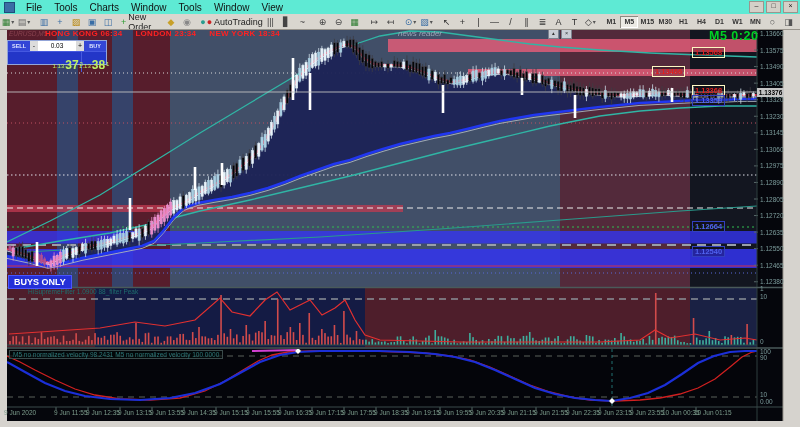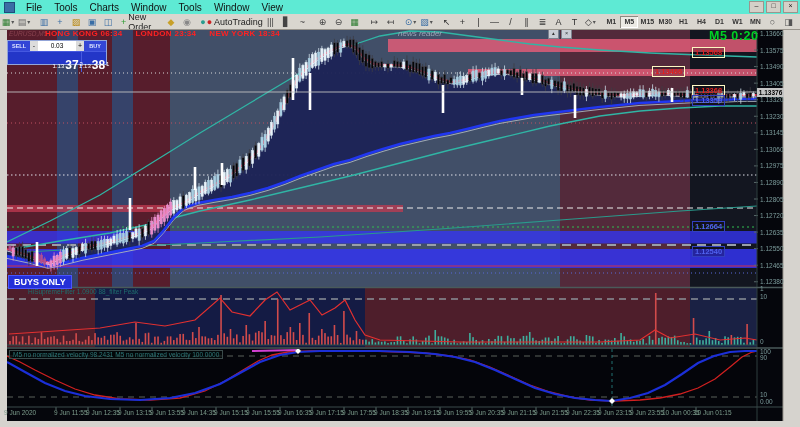--- a/index.html
+++ b/index.html
@@ -46,21 +46,21 @@
   #mid-label{left:28px;top:288px;font-size:6.5px;color:#1e6e6e;}
   #osc-label{left:9px;top:350px;font-size:6.5px;color:#2e7a7a;border:1px solid #3a4a4a;
              background:rgba(4,8,8,.6);padding:0 3px;white-space:nowrap;}
   
   #tpanel{left:7px;top:40px;width:98px;height:23px;background:#2336c8;border:1px solid #93a5d8;z-index:4;}
   #tp-row1{display:flex;height:10px;border-bottom:1px solid #4558e0;}
   .tp-side{width:22px;background:#3346d6;color:#dfe6ff;font-size:5.5px;font-weight:bold;
            display:flex;align-items:center;justify-content:center;}
   .tp-step{width:8px;background:#dcdcdc;color:#000;font-size:7px;line-height:9px;text-align:center;}
   #tp-vol{flex:1;background:#fff;color:#000;font-size:6.5px;text-align:center;line-height:10px;}
-  #tp-row2{display:flex;height:20px;color:#ffffff;padding-left:47px;}
+  #tp-row2{display:flex;height:20px;color:#bef264;padding-left:47px;}
   .tp-price{width:50%;display:flex;align-items:flex-end;justify-content:center;gap:1px;padding-bottom:1px;}
   .tp-price:first-child{border-right:1px solid #4558e0;}
   .tp-sm{font-size:6px;line-height:10px;}
   .tp-bg{font-size:12px;font-weight:bold;line-height:11px;}
   .tp-sup{font-size:6px;line-height:14px;vertical-align:top;}
   svg{position:absolute;left:0;top:0;z-index:1;}
 </style>
 </head>
 <body>
 

